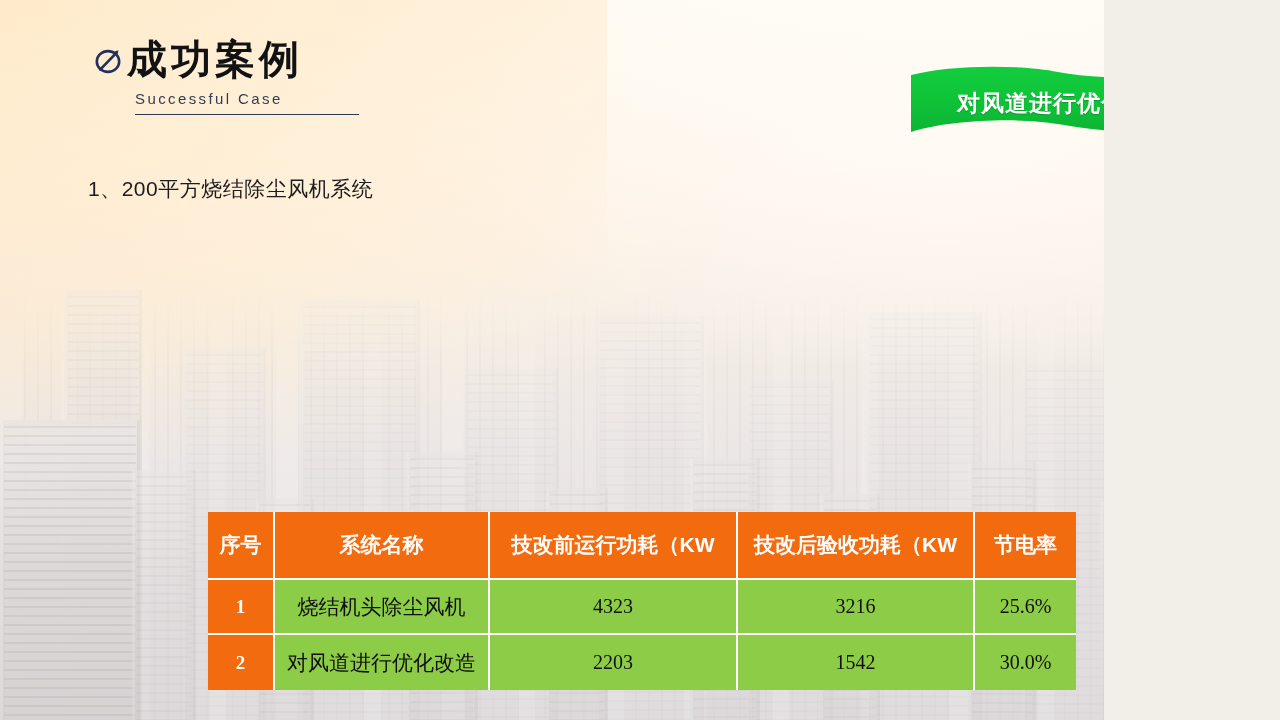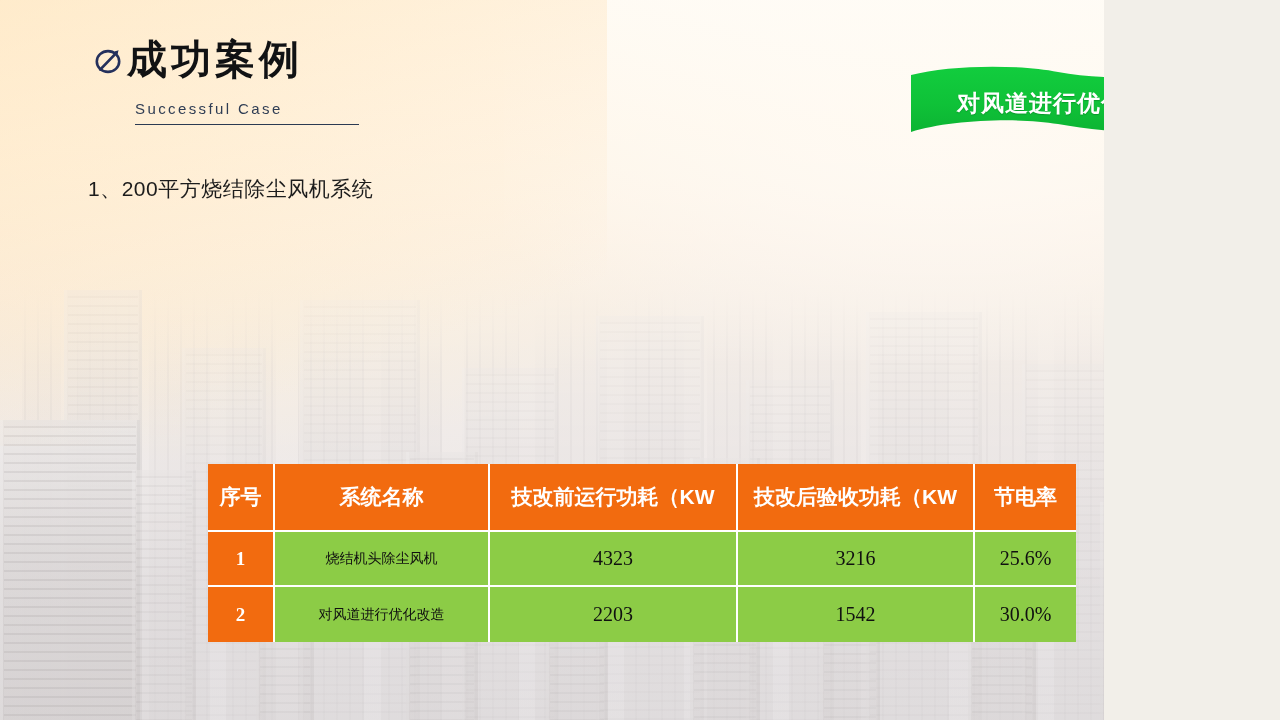--- a/index.html
+++ b/index.html
@@ -123,21 +123,21 @@
   
   .title-block{ position:absolute; left:93px; top:38px; }
   .title-row{ display:flex; align-items:center; gap:4px; }
   .title-icon{ width:30px; height:30px; position:relative; flex:0 0 auto; margin-top:4px;}
   .title-icon svg{ display:block; }
   .title-cn{
     font-size:40px; font-weight:bold; color:#111214; letter-spacing:4px;
     line-height:1.05; white-space:nowrap;
   }
   .title-en{
-    margin-left:42px; margin-top:20px;
+    margin-left:42px; margin-top:10px;
     font-size:15px; color:#2f3d54; letter-spacing:2.4px; white-space:nowrap;
   }
   .title-rule{
     margin-left:42px; margin-top:7px;
     width:224px; height:1px; background:#2b3a52;
   }
 
   
   .ribbon{ position:absolute; left:908px; top:62px; width:314px; height:82px; }
   .ribbon svg{ display:block; }
@@ -157,21 +157,21 @@
   }
   .para-body{
     margin-top:28px; padding:0 6px 0 64px;
     font-size:21px; color:#1b1b1b; line-height:66px; text-indent:42px;
     text-align:justify; text-justify:inter-ideograph;
     white-space:normal;
   }
 
   
   .data-table{
-    position:absolute; left:208px; top:464px; width:868px;
+    position:absolute; left:208px; top:512px; width:868px;
     border-collapse:separate; border-spacing:0;
     table-layout:fixed;
     border-radius:7px;
   }
   .data-table td, .data-table th{
     border-right:2px solid #ffffff;
     border-bottom:2px solid #ffffff;
     padding:0 4px; overflow:hidden; white-space:nowrap;
   }
   .data-table tr th:last-child, .data-table tr td:last-child{ border-right:none; }
@@ -185,21 +185,21 @@
     font-family:"Liberation Serif","DejaVu Serif",serif; font-weight:bold; font-size:21px;
   }
   .data-table tbody td{
     height:55px; background:#8ccc46; color:#101010;
     font-size:20px; text-align:center; vertical-align:middle;
     font-family:"Liberation Serif","DejaVu Serif",serif;
   }
   .data-table tbody td.idx{
     background:#f26b0f; color:#ffffff; font-weight:bold; font-size:19px;
   }
-  .data-table tbody td.name{ text-align:center; font-size:14px; }
+  .data-table tbody td.name{ text-align:center; font-size:21px; }
 </style>
 </head>
 <body>
 
 <div id="slide">
 
   <div class="bg-base"></div>
   <div class="bg-glow"></div>
   <div class="bg-glow2"></div>
 

